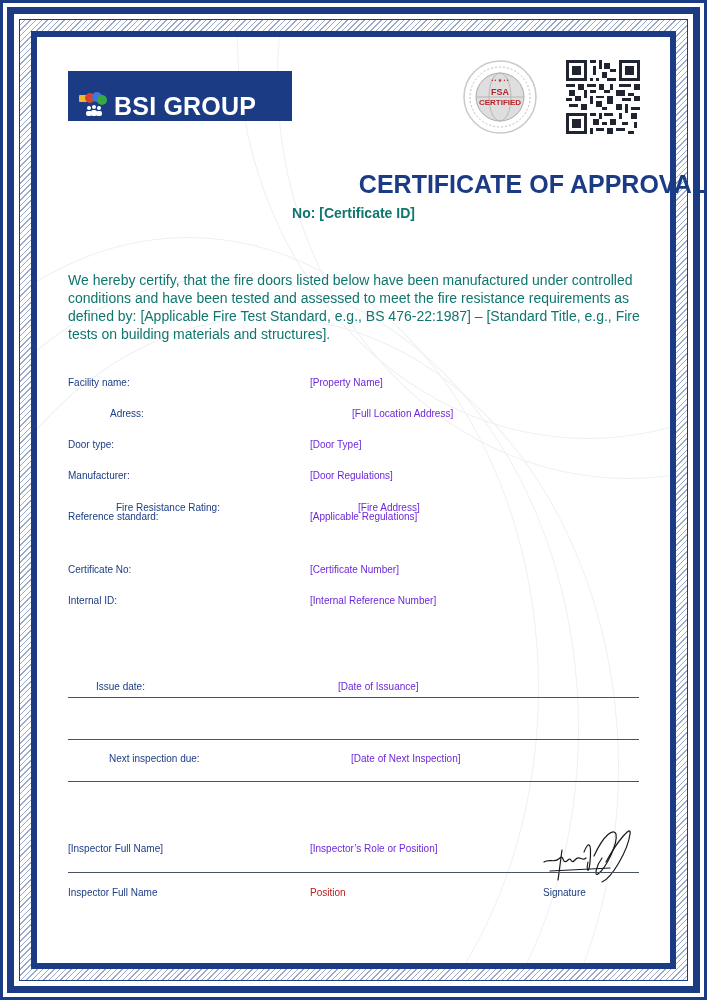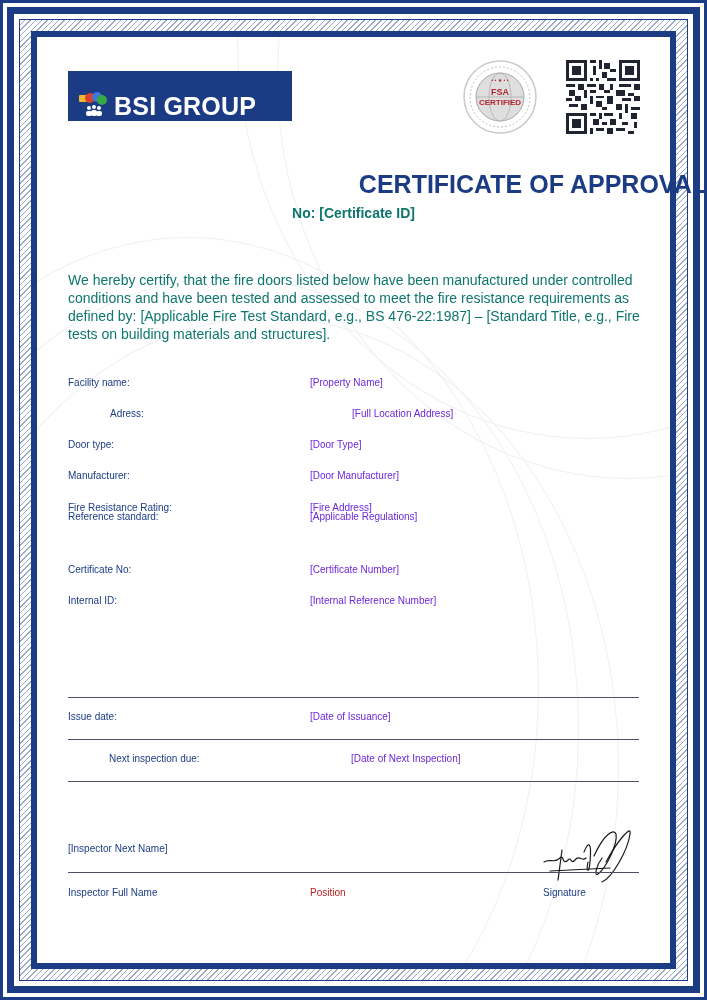--- a/index.html
+++ b/index.html
@@ -159,54 +159,55 @@
   <div class="field-row" style="top:408px;margin-left:42px;">
     <span class="field-label">Adress:</span>
     <span class="field-value">[Full Location Address]</span>
   </div>
   <div class="field-row" style="top:439px;">
     <span class="field-label">Door type:</span>
     <span class="field-value">[Door Type]</span>
   </div>
   <div class="field-row" style="top:470px;">
     <span class="field-label">Manufacturer:</span>
-    <span class="field-value">[Door Manufacturer]</span>
-  </div>
-  <div class="field-row" style="top:502px;">
+    <span class="field-value">[Door Regulations]</span>
+  </div>
+  <div class="field-row" style="top:502px;margin-left:48px;">
     <span class="field-label">Fire Resistance Rating:</span>
     <span class="field-value">[Fire Address]</span>
   </div>
   <div class="field-row" style="top:511px;">
     <span class="field-label">Reference standard:</span>
     <span class="field-value">[Applicable Regulations]</span>
   </div>
   <div class="field-row" style="top:564px;">
     <span class="field-label">Certificate No:</span>
     <span class="field-value">[Certificate Number]</span>
   </div>
   <div class="field-row" style="top:595px;">
     <span class="field-label">Internal ID:</span>
     <span class="field-value">[Internal Reference Number]</span>
   </div>
 </div>
 
 <div class="hr" style="top:697px;"></div>
-<div class="field-row" style="top:711px;">
+<div class="field-row" style="top:681px;margin-left:28px;">
   <span class="field-label">Issue date:</span>
   <span class="field-value">[Date of Issuance]</span>
 </div>
 <div class="hr" style="top:739px;"></div>
 <div class="field-row" style="top:753px;margin-left:41px;">
   <span class="field-label">Next inspection due:</span>
   <span class="field-value">[Date of Next Inspection]</span>
 </div>
 <div class="hr" style="top:781px;"></div>
 
 <div class="field-row" style="top:843px;">
-  <span class="field-label">[Inspector Next Name]</span>
+  <span class="field-label">[Inspector Full Name]</span>
+  <span class="field-value">[Inspector’s Role or Position]</span>
 </div>
 <div class="sig-mark">
   <svg width="100" height="70" viewBox="0 0 100 70" fill="none" stroke="#1a1a1a" stroke-width="1.2" stroke-linecap="round">
     <path d="M4 40 C10 36, 14 42, 20 36 C24 32, 22 44, 28 38 C32 34, 30 44, 36 37 C40 33, 42 40, 46 36"></path>
     <path d="M22 28 L18 58"></path>
     <path d="M44 30 C48 20, 52 18, 50 40 C49 52, 46 50, 48 40"></path>
     <path d="M54 34 C64 12, 74 6, 76 12 C78 22, 66 46, 58 52 C54 55, 56 44, 62 36"></path>
     <path d="M66 40 C78 18, 92 2, 90 12 C88 28, 72 56, 62 60"></path>
     <path d="M10 49 L70 46"></path>
   </svg>

